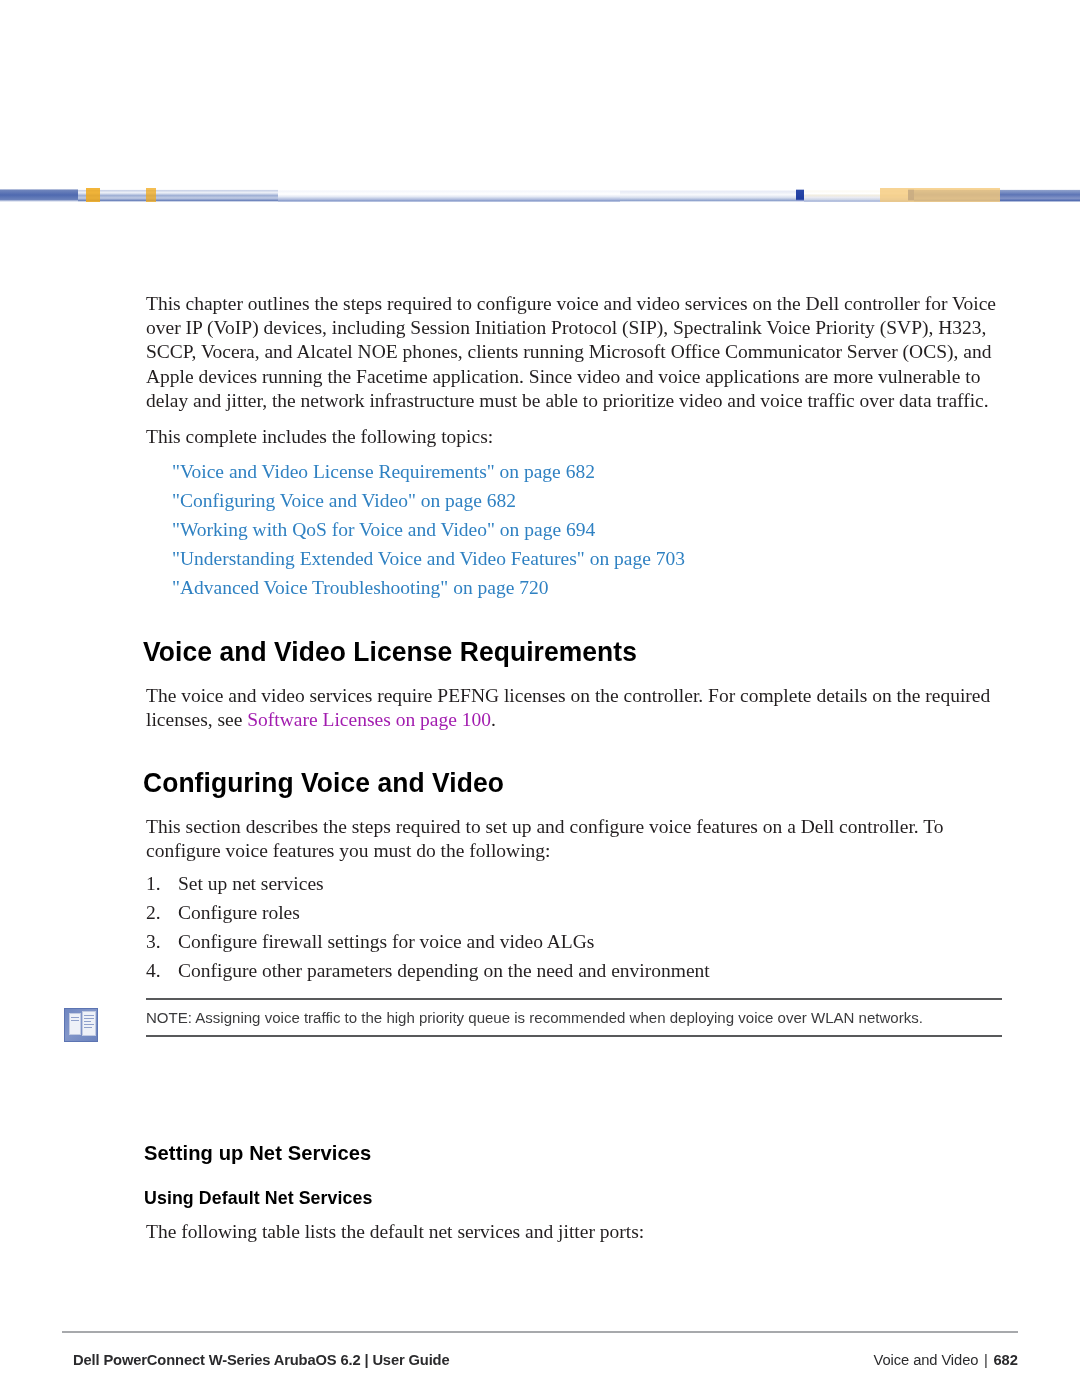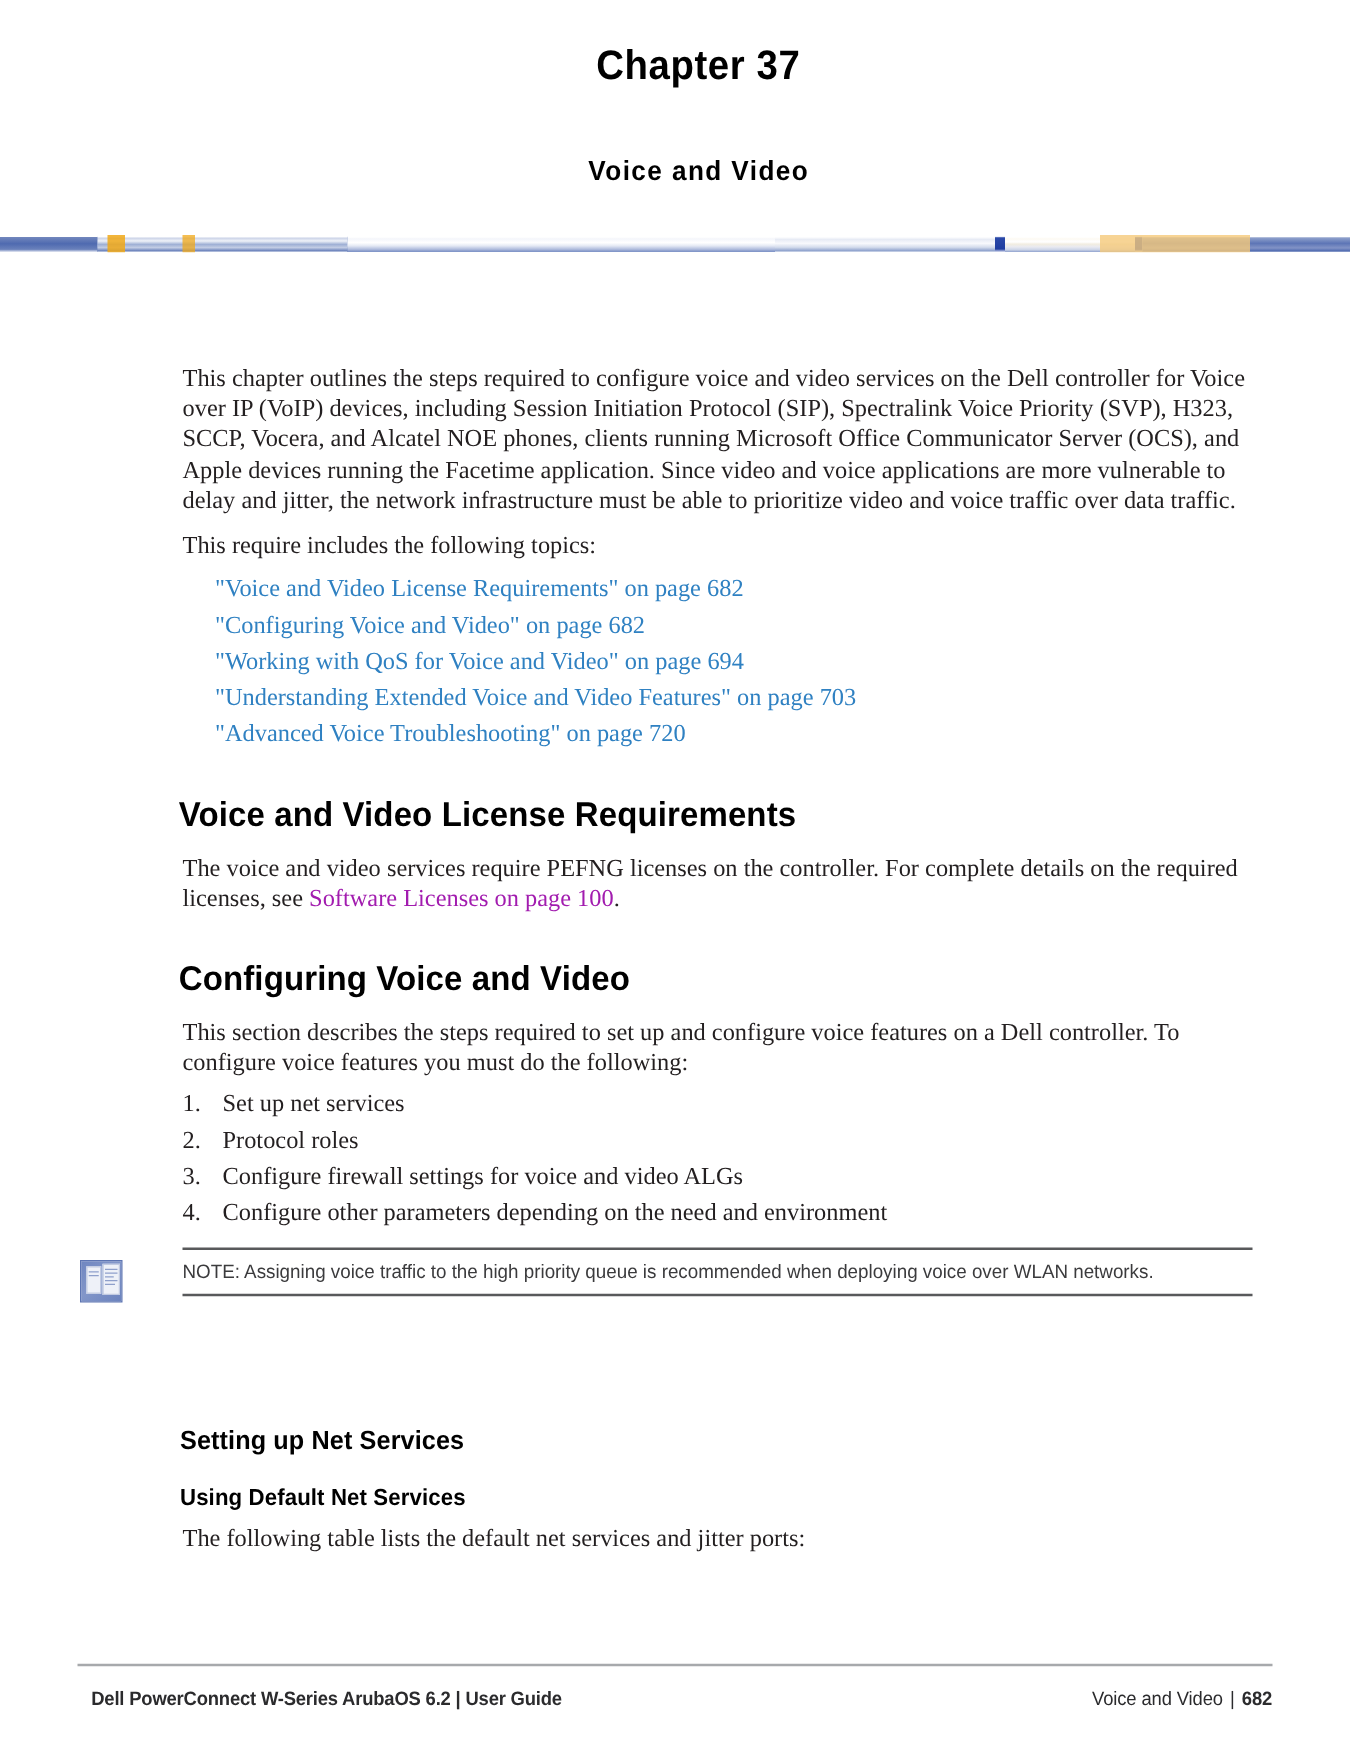--- a/index.html
+++ b/index.html
@@ -257,64 +257,60 @@
     transform-origin: right center;
   }
   .footer-right .pg-num { font-weight: bold; }
   .footer-sep { color: #2b2b2d; }
 </style>
 </head>
 <body>
 
 <div class="page">
 
-  <div class="chapter-head">
-    <div class="chapter-title">Chapter 37</div>
-    <div class="chapter-subtitle">Voice and Video</div>
-  </div>
 
   <div class="banner-strip">
     <span class="seg seg-a"></span>
     <span class="seg seg-b"></span>
     <span class="seg seg-c"></span>
     <span class="seg seg-d"></span>
     <span class="seg seg-e"></span>
     <span class="seg seg-f"></span>
     <span class="seg seg-g"></span>
     <span class="seg seg-h"></span>
     <span class="seg seg-accent1"></span>
     <span class="seg seg-accent2"></span>
     <span class="seg seg-accent3"></span>
   </div>
 
   <div class="content">
 
     <p class="body">This chapter outlines the steps required to configure voice and video services on the Dell  controller for Voice over IP (VoIP) devices, including Session Initiation Protocol (SIP), Spectralink Voice Priority (SVP), H323, SCCP, Vocera, and Alcatel NOE phones, clients running Microsoft Office Communicator Server (OCS), and Apple devices running the Facetime application. Since video and voice applications are more vulnerable to delay and jitter, the network infrastructure must be able to prioritize video and voice traffic over data traffic.</p>
 
-    <p class="body tight">This require includes the following topics:</p>
+    <p class="body tight">This complete includes the following topics:</p>
 
     <ul class="xref-list">
       <li>"Voice and Video License Requirements" on page 682</li>
       <li>"Configuring Voice and Video" on page 682</li>
       <li>"Working with QoS for Voice and Video" on page 694</li>
       <li>"Understanding Extended Voice and Video Features" on page 703</li>
       <li>"Advanced Voice Troubleshooting" on page 720</li>
     </ul>
 
     <h1 class="h1">Voice and Video License Requirements</h1>
 
     <p class="body"><span>The voice and video services require PEFNG licenses on the controller. For complete details on the required licenses, see </span><span class="link">Software Licenses on page 100</span><span>.</span></p>
 
     <h1 class="h1">Configuring Voice and Video</h1>
 
     <p class="body tight">This section describes the steps required to set up and configure voice features on a  Dell  controller. To configure voice features you must do the following:</p>
 
     <ol class="steps">
       <li><span class="num">1.</span><span>Set up net services</span></li>
-      <li><span class="num">2.</span><span>Protocol roles</span></li>
+      <li><span class="num">2.</span><span>Configure roles</span></li>
       <li><span class="num">3.</span><span>Configure firewall settings for voice and video ALGs</span></li>
       <li><span class="num">4.</span><span>Configure other parameters depending on the need and environment</span></li>
     </ol>
 
     <div class="note-block">
       <div class="note-icon">
         <span class="pg pg1"></span>
         <span class="pg pg2"></span>
         <span class="ln l6"></span>
         <span class="ln l7"></span>

